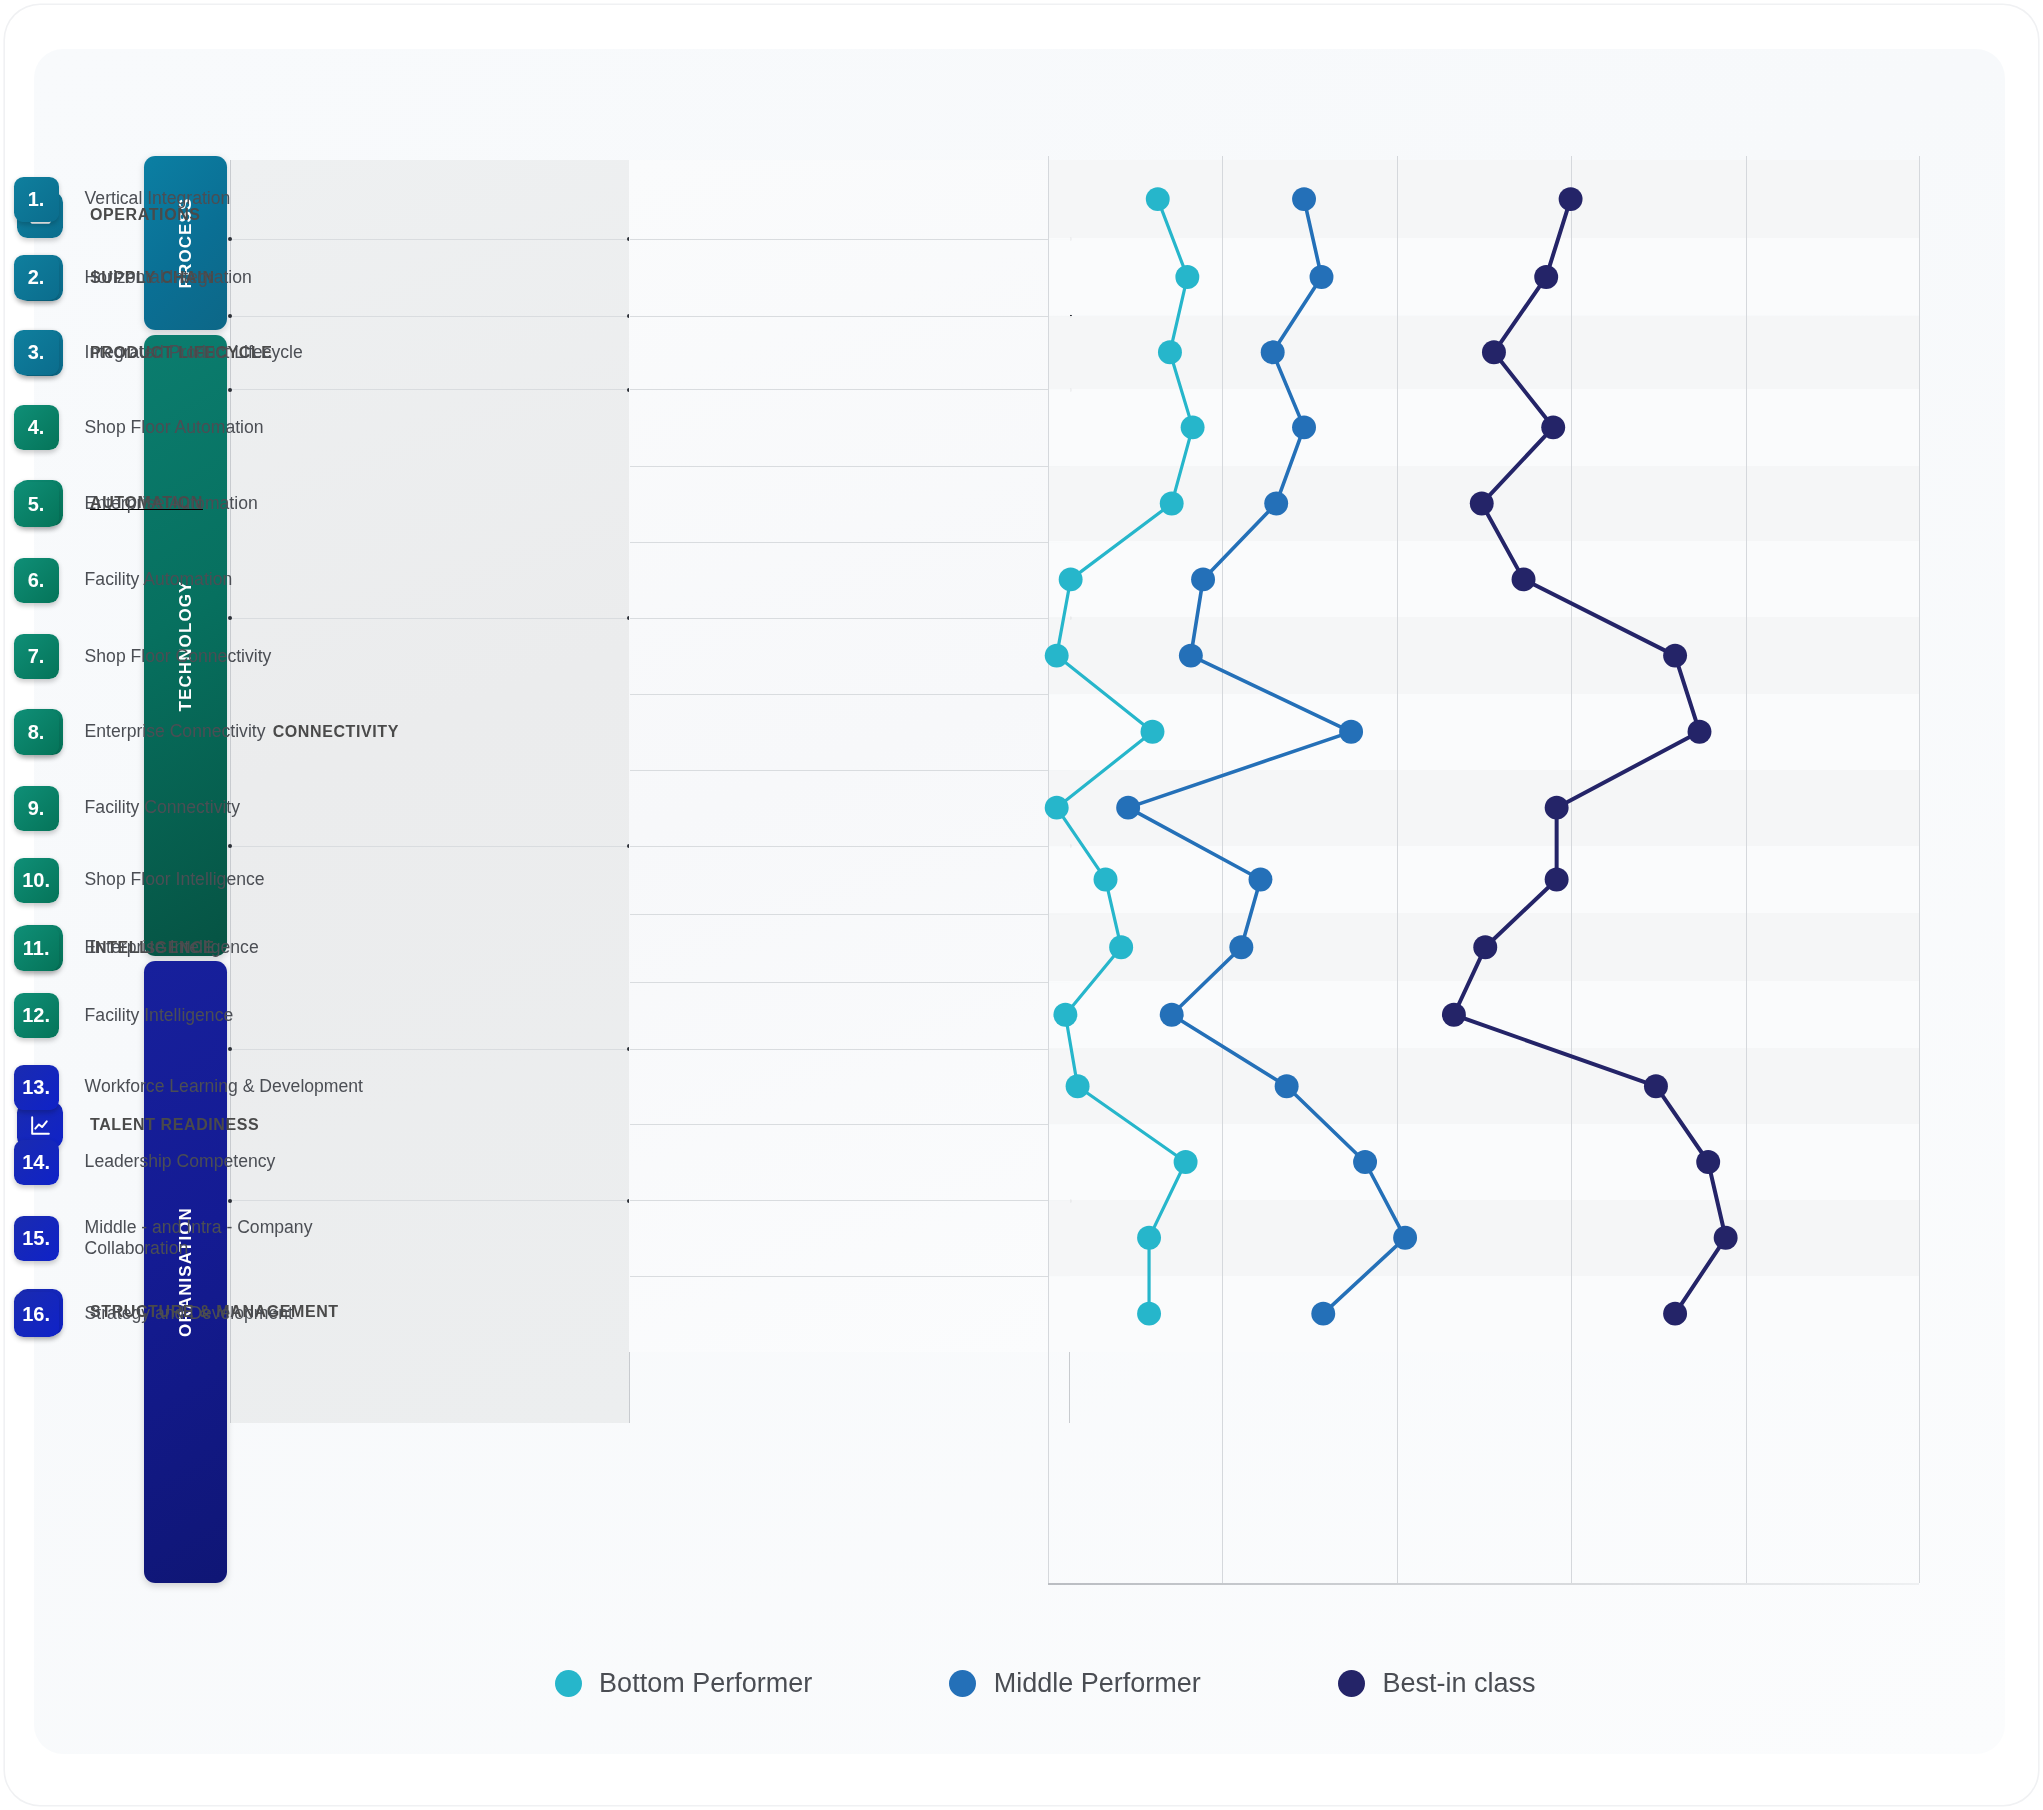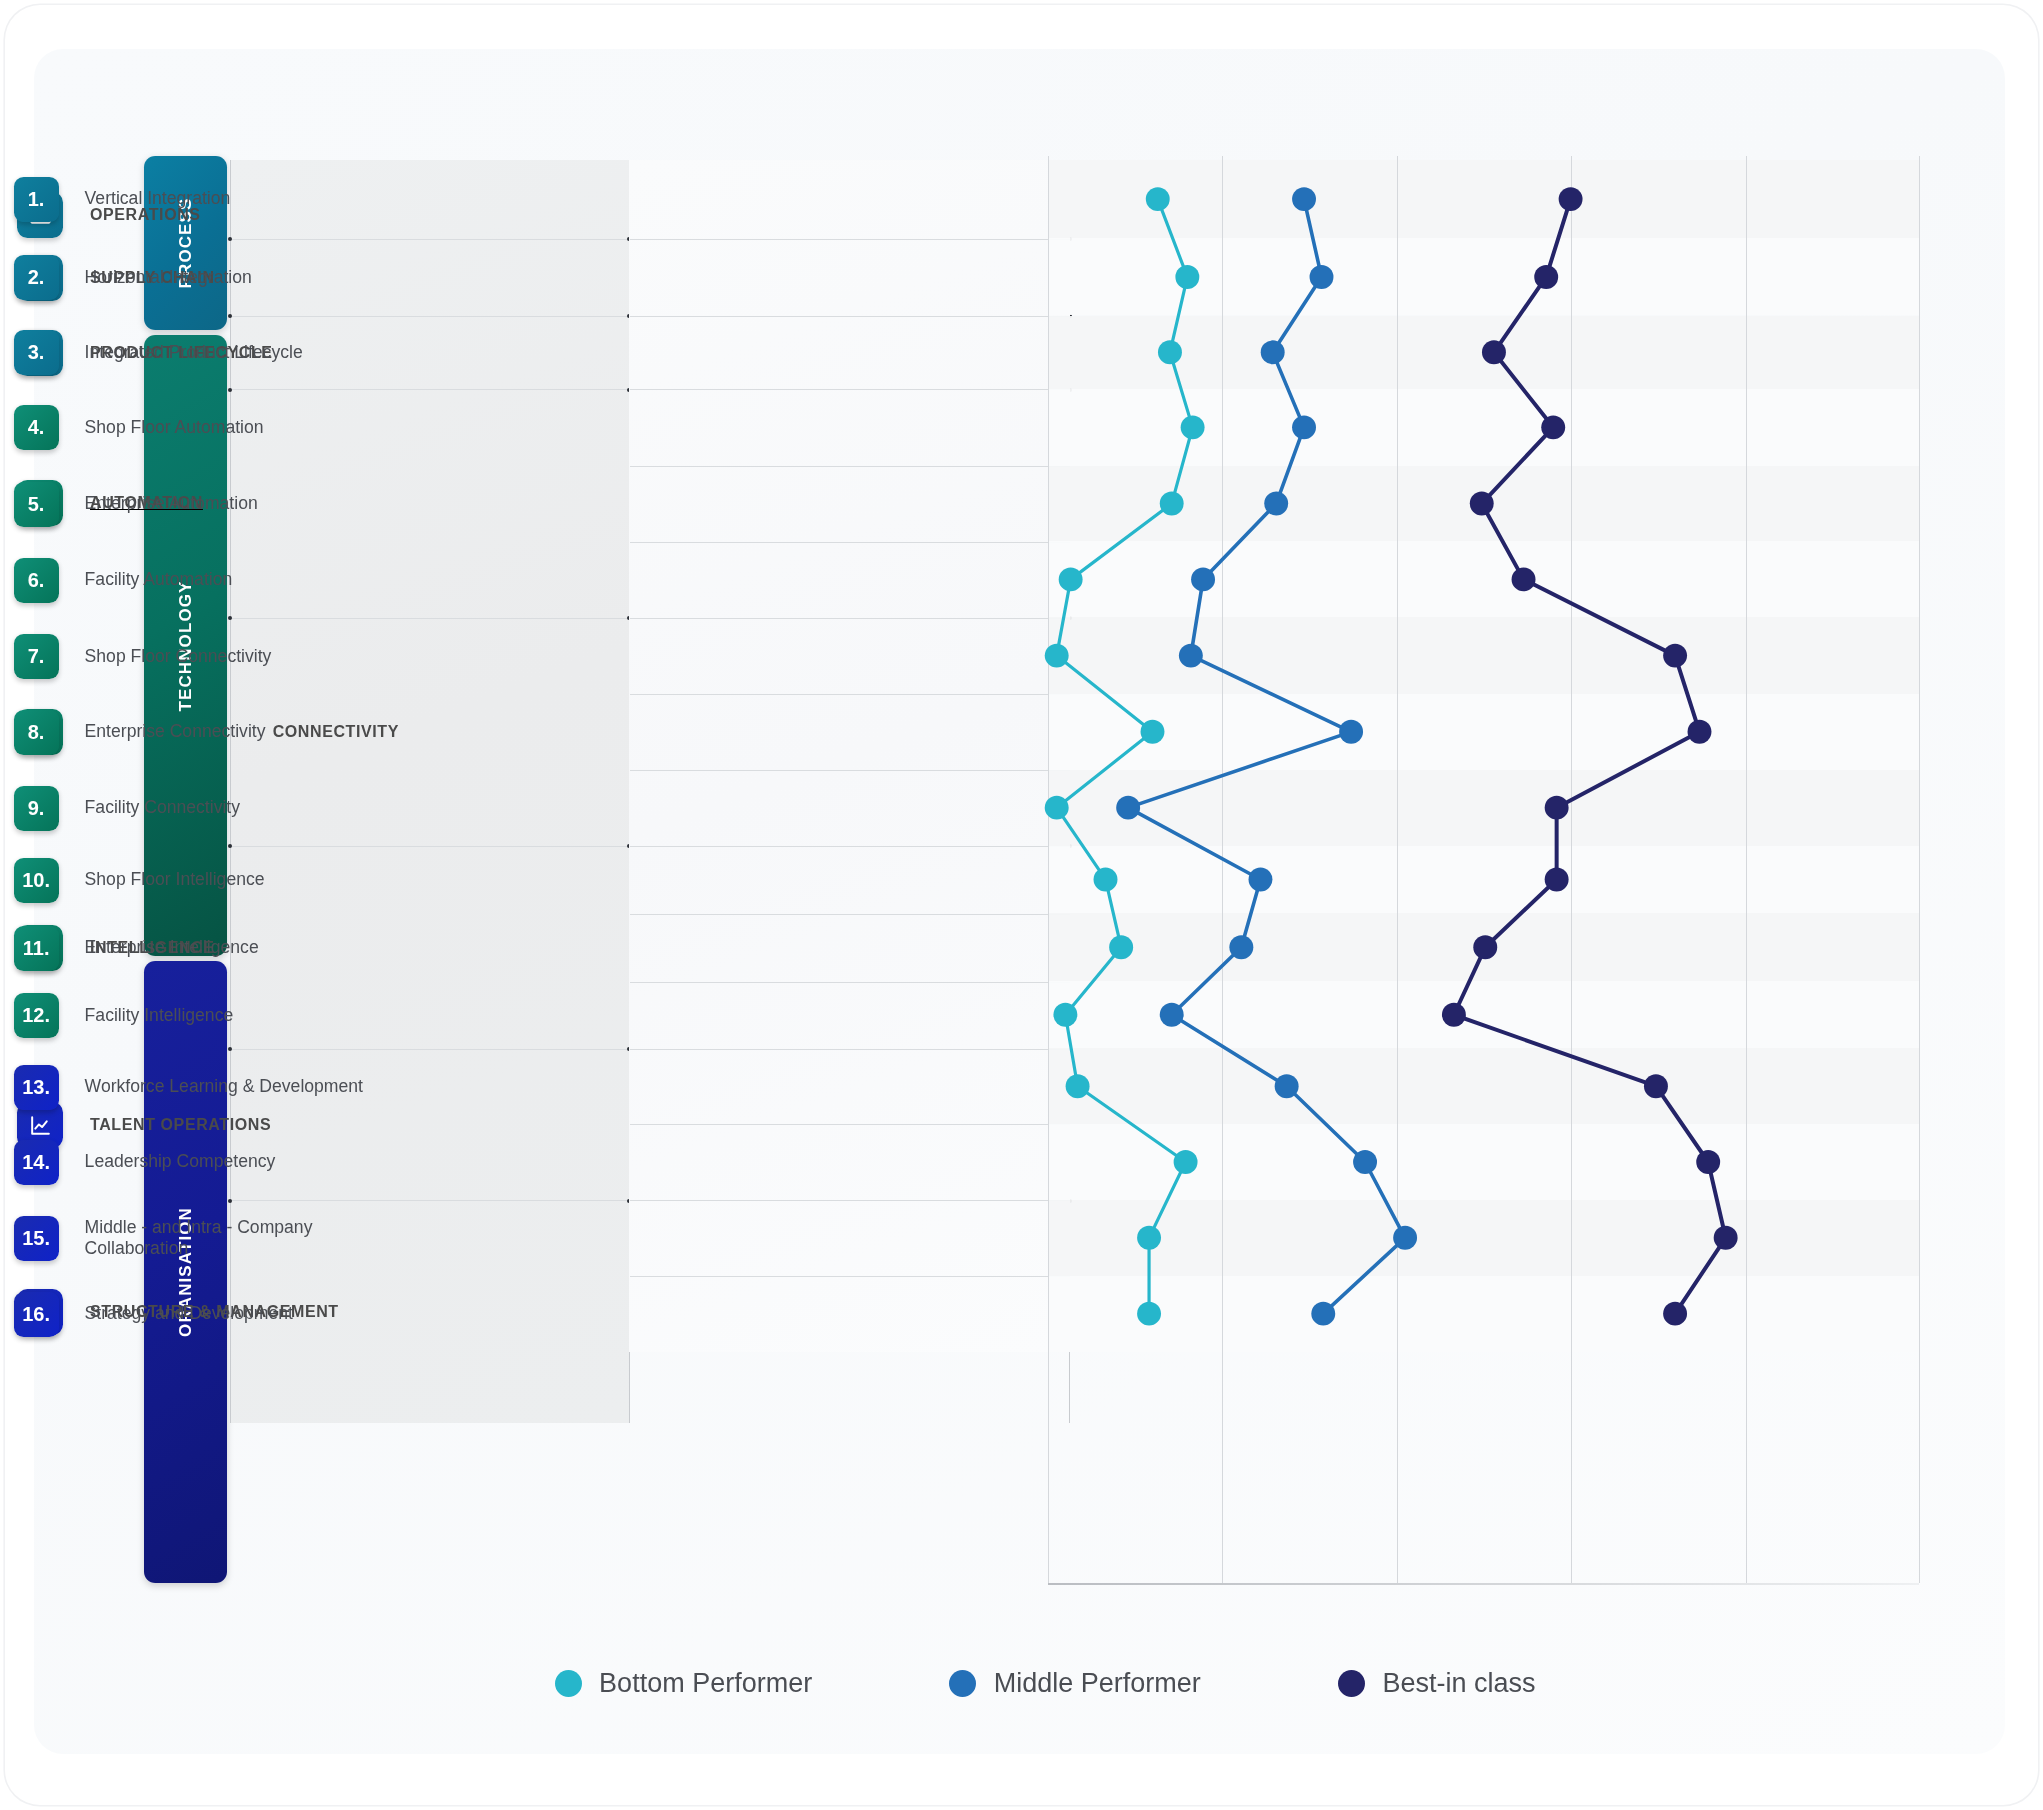--- a/index.html
+++ b/index.html
@@ -278,21 +278,21 @@
       <div class="rowdot" style="left: 228px; top: 1047px;"></div>
       <div class="rowdot" style="left: 627px; top: 1047px;"></div>
       <div class="rowdot" style="left: 1068px; top: 1047px;"></div>
       <div class="grp-item" style="top: 1049px; height: 152px;">
         <div class="grp-icon g-blue">
           <svg viewBox="0 0 24 24">
             <path d="M4 4v16h16"></path>
             <path d="M7 15l3.5-4 3 2.5L18 8"></path>
           </svg>
         </div>
-        <div class="grp-label">TALENT OPERATIONS</div>
+        <div class="grp-label">TALENT READINESS</div>
       </div>
       <div class="rowline" style="left: 231px; top: 1200px; width: 839px;"></div>
       <div class="rowdot" style="left: 228px; top: 1199px;"></div>
       <div class="rowdot" style="left: 627px; top: 1199px;"></div>
       <div class="rowdot" style="left: 1068px; top: 1199px;"></div>
       <div class="grp-item" style="top: 1200px; height: 223px;">
         <div class="grp-icon g-blue">
           <svg viewBox="0 0 24 24">
             <path d="M11 3h2v4h-2z"></path>
             <path d="M10.2 7h3.6l.6 10a2.4 2.4 0 0 1-4.8 0z"></path>

